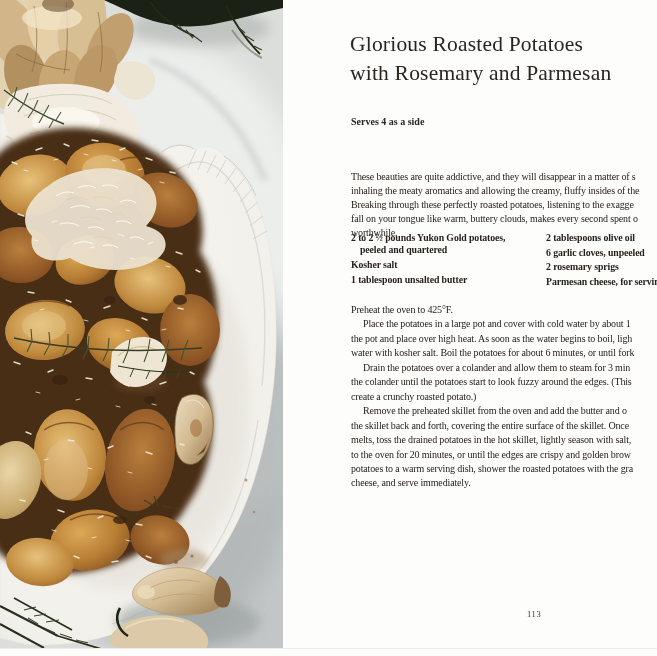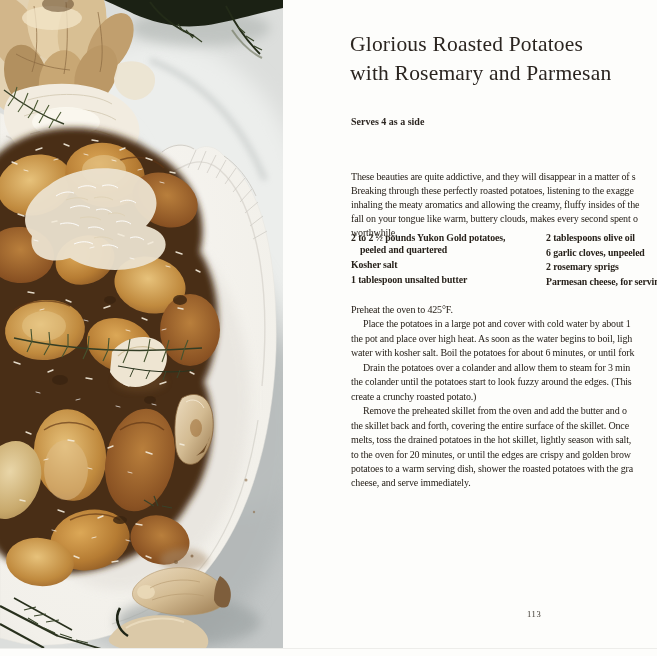--- a/index.html
+++ b/index.html
@@ -244,22 +244,22 @@
   <div class="page">
     <div class="title">
       <div>Glorious Roasted Potatoes</div>
       <div>with Rosemary and Parmesan</div>
     </div>
 
     <div class="serves">Serves 4 as a side</div>
 
     <div class="intro">
       <div>These beauties are quite addictive, and they will disappear in a matter of s</div>
+      <div>inhaling the meaty aromatics and allowing the creamy, fluffy insides of the</div>
       <div>Breaking through these perfectly roasted potatoes, listening to the exagge</div>
-      <div>inhaling the meaty aromatics and allowing the creamy, fluffy insides of the</div>
       <div>fall on your tongue like warm, buttery clouds, makes every second spent o</div>
       <div>worthwhile.</div>
     </div>
 
     <div class="ing ing-left">
       <div style="margin-bottom:0">2 to 2 ½ pounds Yukon Gold potatoes,</div>
       <div class="hang">peeled and quartered</div>
       <div>Kosher salt</div>
       <div>1 tablespoon unsalted butter</div>
     </div>

